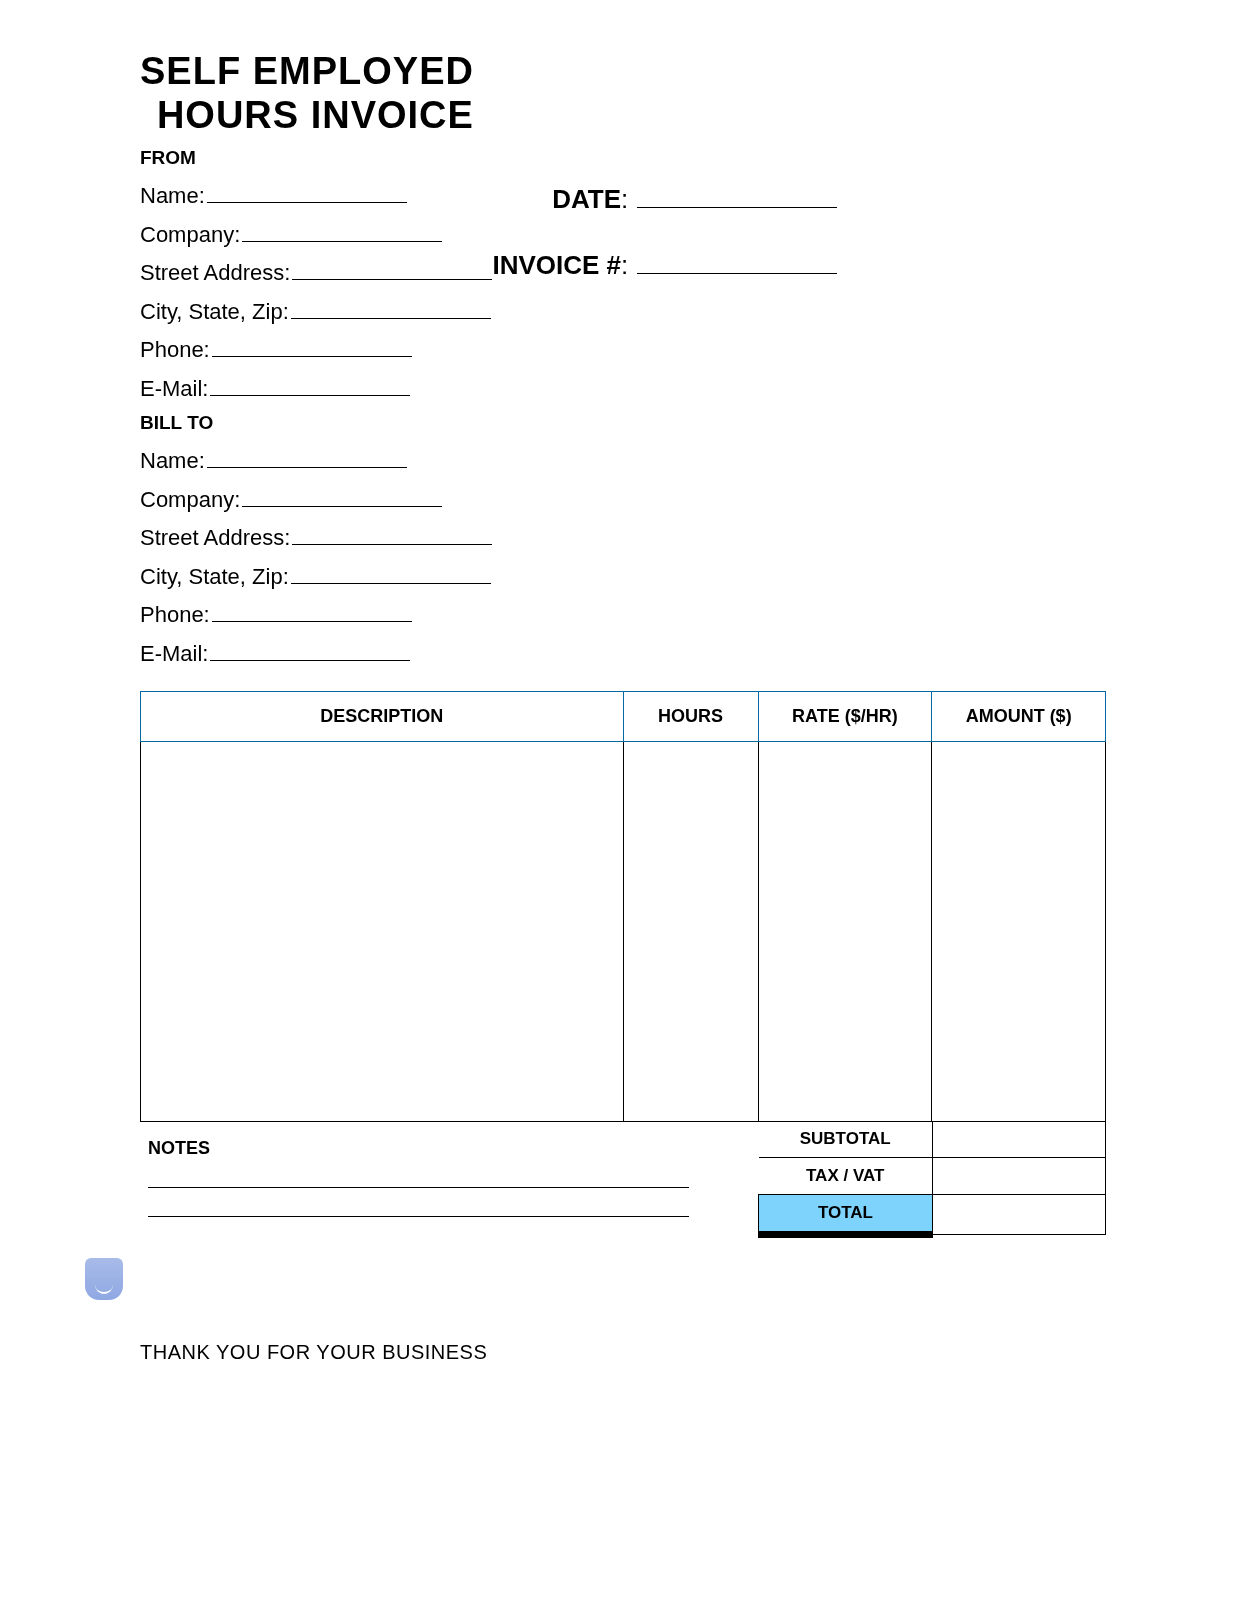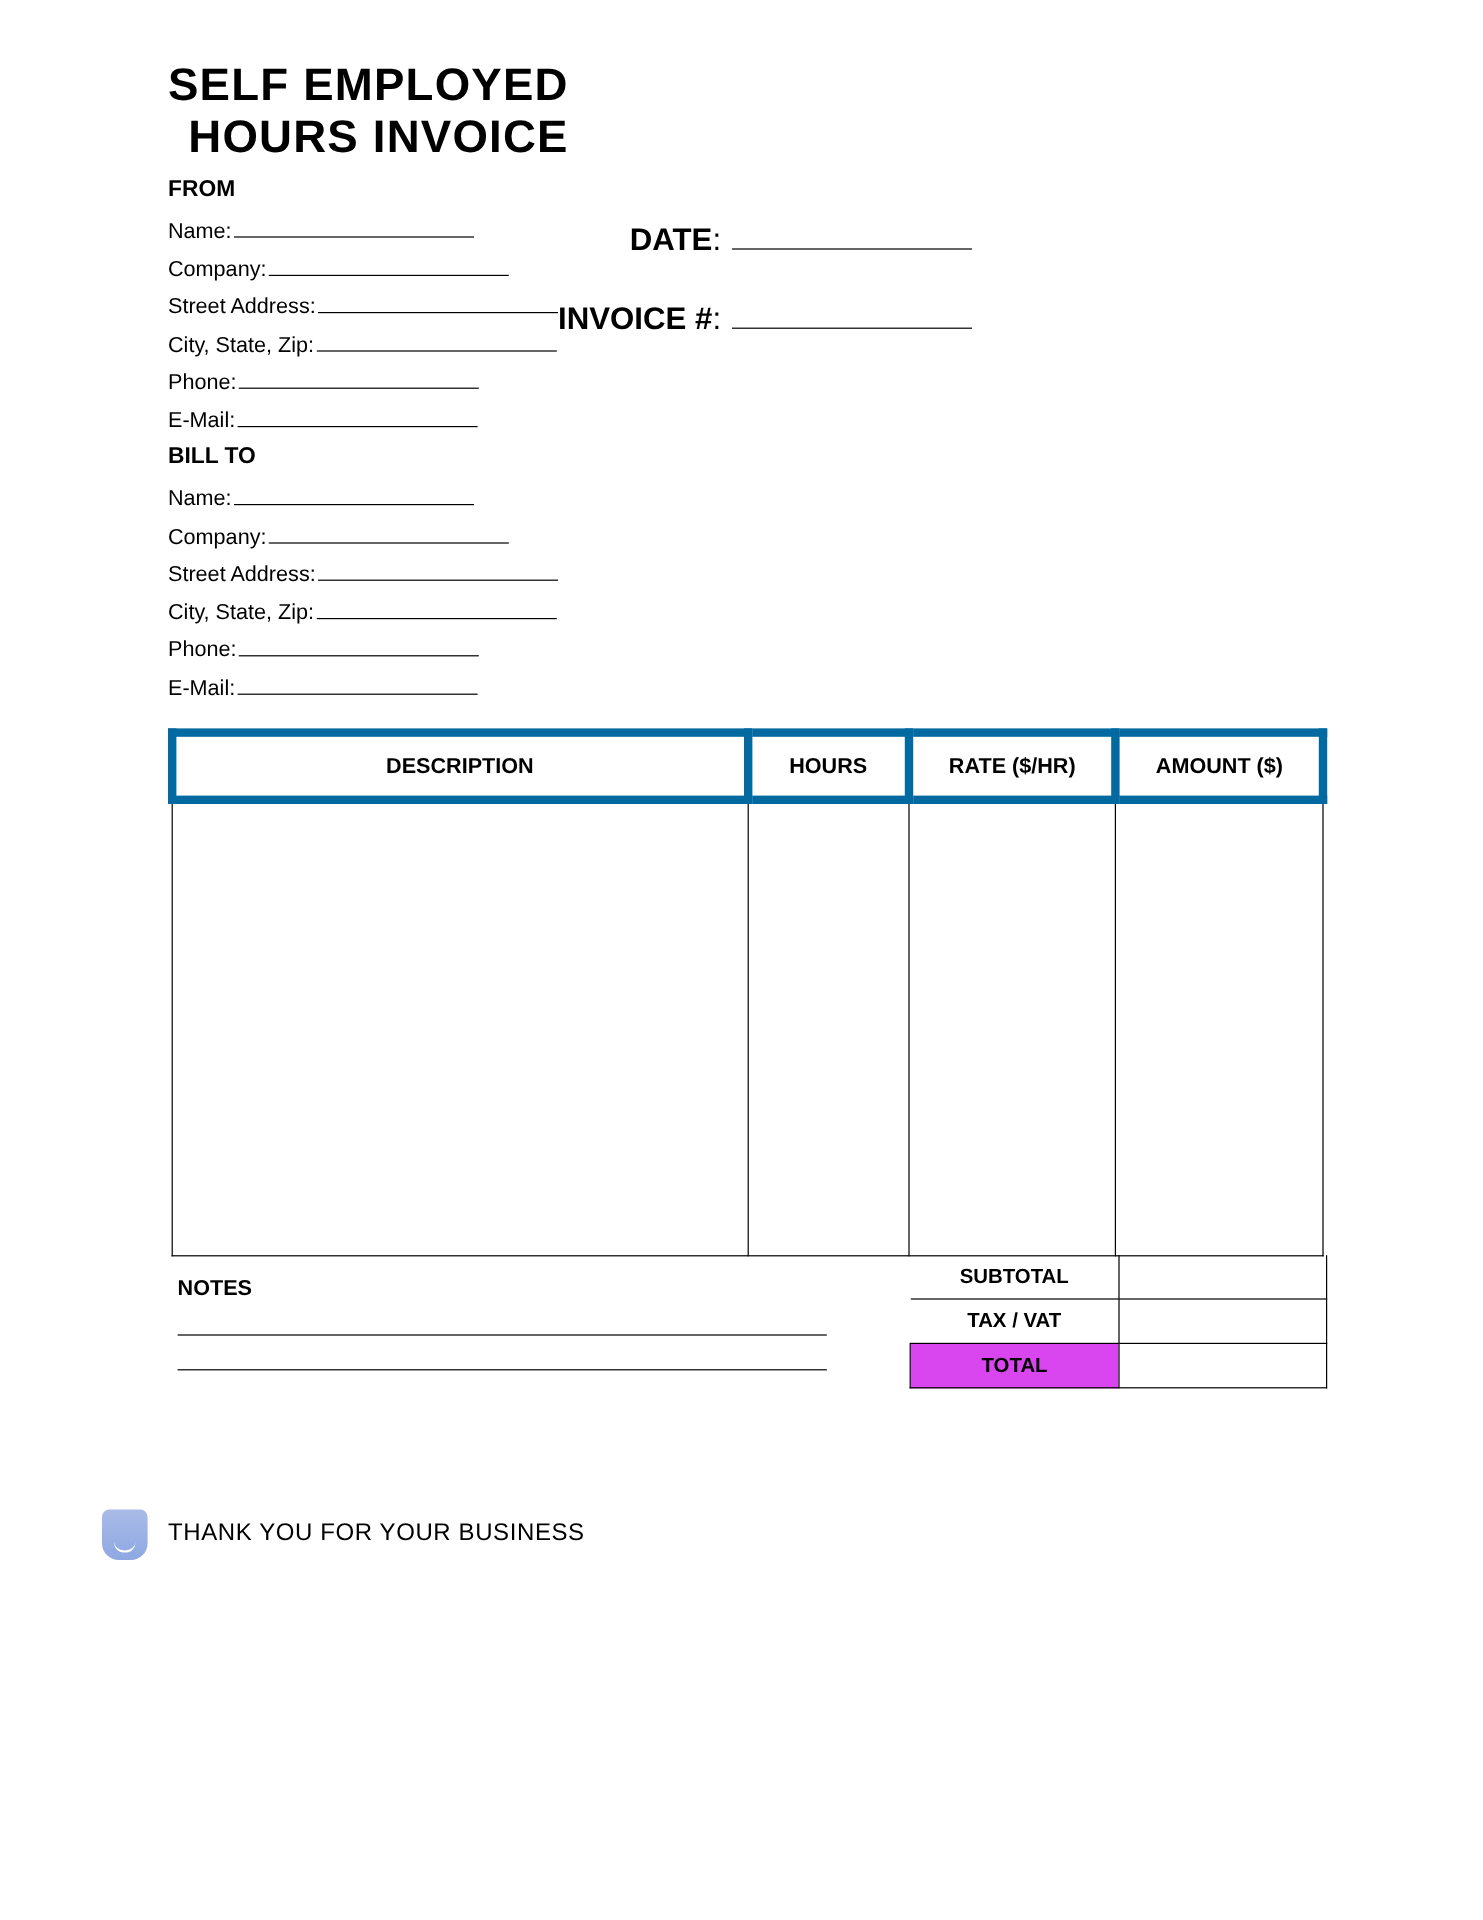--- a/index.html
+++ b/index.html
@@ -35,21 +35,21 @@
     }
     .from-section, .billto-section {
       flex: 0 0 auto;
     }
     .section-heading {
       font-weight: bold;
       font-size: 19px;
       margin-bottom: 8px;
     }
     .field-row {
-      font-size: 18px;
+      font-size: 22px;
       line-height: 1.75;
     }
     .underline {
       display: inline-block;
       border-bottom: 1px solid #000;
       width: 200px;
       height: 18px;
       vertical-align: baseline;
       margin-left: 2px;
     }
@@ -69,21 +69,21 @@
     .billto-section {
       margin-top: 4px;
     }
     table.items {
       width: 100%;
       border-collapse: collapse;
       margin-top: 18px;
       table-layout: fixed;
     }
     table.items th {
-      border: 7px solid #0369a1;
+      border: 1px solid #0369a1;
       font-weight: bold;
       font-size: 18px;
       padding: 14px 6px;
       text-align: center;
     }
     table.items td {
       border: 1px solid #000;
       height: 380px;
       vertical-align: top;
     }
@@ -126,21 +126,21 @@
       font-weight: bold;
       text-align: center;
       padding: 8px 6px;
       height: 36px;
     }
     .totals td.label-cell { width: 50%; margin-top: 41px; }
     .totals td.value-cell { width: 50%; font-weight: normal; }
     .totals .subtotal-label { border-top: none; border-left: none; }
     .totals .subtotal-value { border-top: none; }
     .totals .discount-label, .totals .tax-label { border-left: none; }
-    .totals .total-row td.label-cell { background: #d946ef; border-left: 1px solid #000; border-bottom: 1px solid #000000;}
+    .totals .total-row td.label-cell { background: #7dd3fc; border-left: 1px solid #000; border-bottom: 7px solid #000000;}
     .totals .total-row td.value-cell { }
     .footer-msg {
       text-align: left;
       font-size: 20px;
       margin-top: 96px;
       letter-spacing: 0.5px;
     }
     .bottom-icon {
       position: absolute;
       left: 85px;

